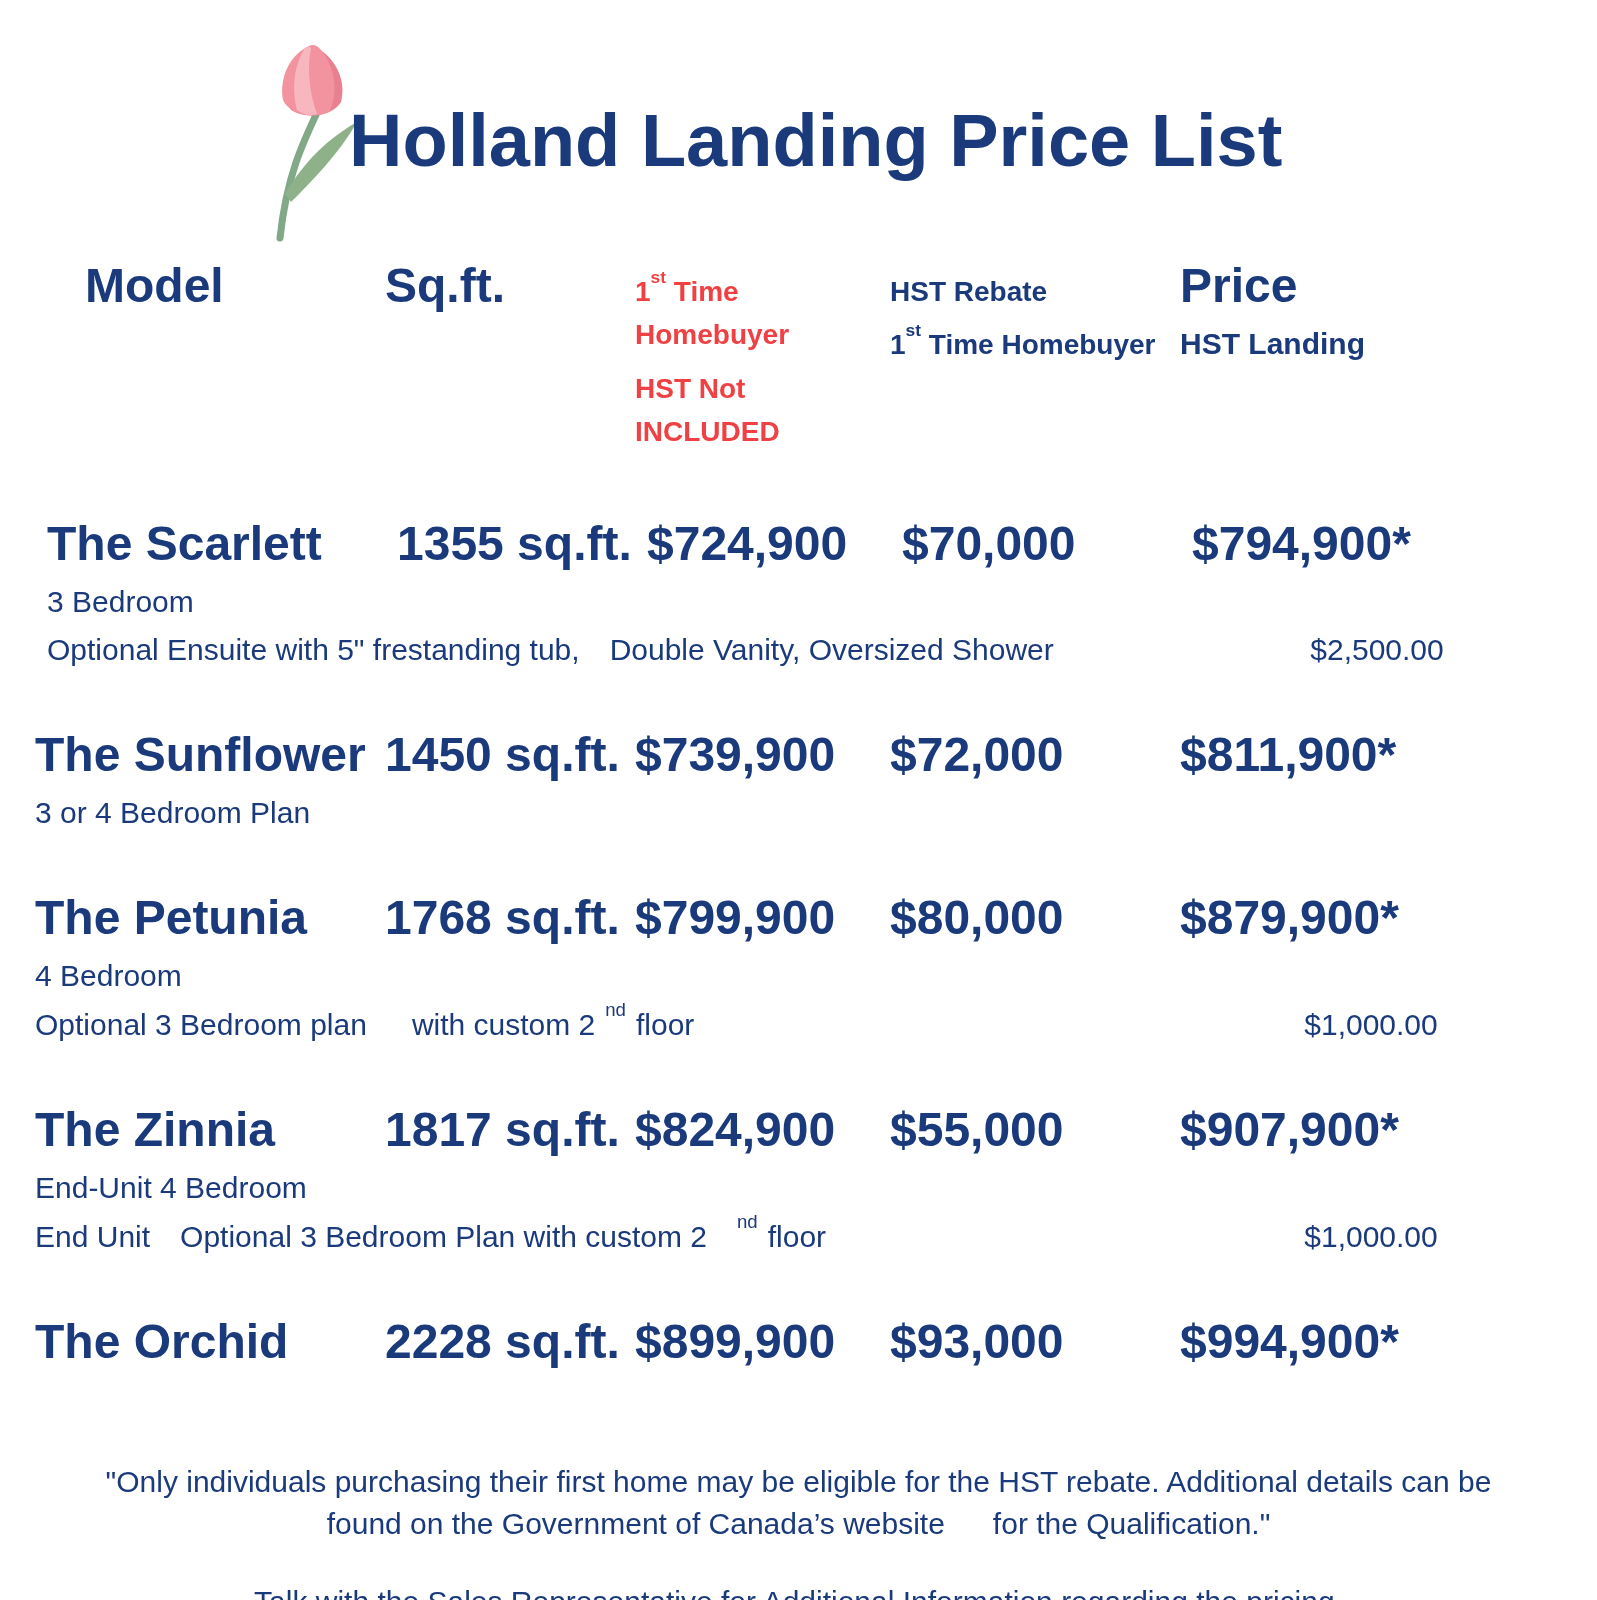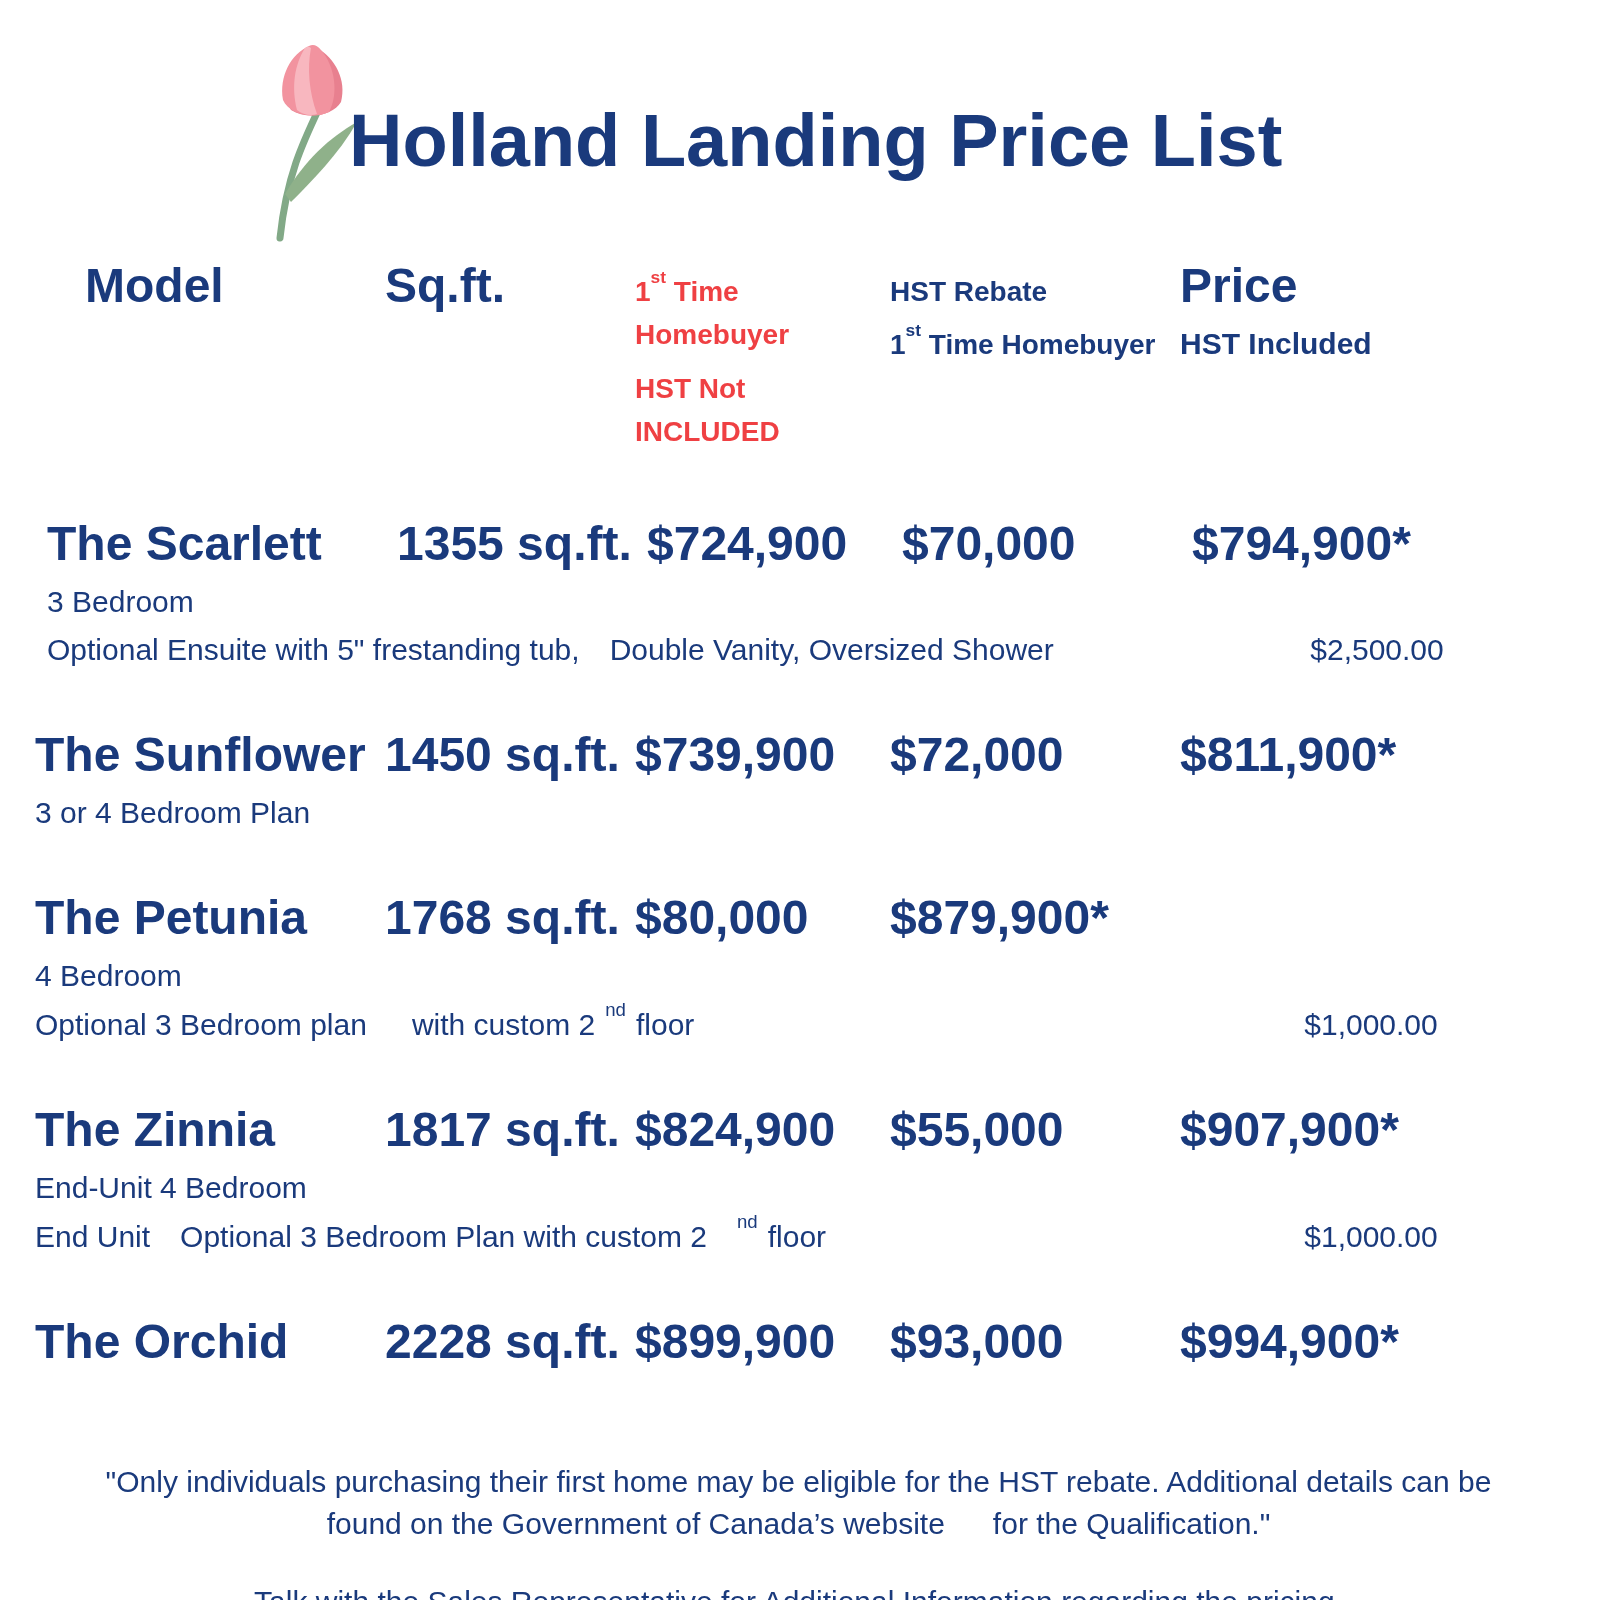--- a/index.html
+++ b/index.html
@@ -76,21 +76,21 @@
     <div class="redhead c">
       <span><span>1</span><sup class="s">st</sup><span> Time Homebuyer</span></span>
       <span class="sub2">HST Not INCLUDED</span>
     </div>
     <div class="bluehead c">
       <span>HST Rebate</span>
       <span class="sub2"><span>1</span><sup class="s">st</sup><span> Time Homebuyer</span></span>
     </div>
     <div class="big c pricehead">
       <span>Price</span>
-      <span class="sub2">HST Included</span>
+      <span class="sub2">HST Landing</span>
     </div>
   </div>
 
   <section class="model">
     <div class="row main">
       <div class="name">The Scarlett</div>
       <div class="c">1355 sq.ft.</div>
       <div class="c">$724,900</div>
       <div class="c">$70,000</div>
       <div class="c">$794,900*</div>
@@ -112,20 +112,21 @@
       <div class="c">$72,000</div>
       <div class="c">$811,900*</div>
     </div>
     <div class="subtitle">3 or 4 Bedroom Plan</div>
   </section>
 
   <section class="model">
     <div class="row main">
       <div class="name">The Petunia</div>
       <div class="c">1768 sq.ft.</div>
+      <div class="c">$799,900</div>
       <div class="c">$80,000</div>
       <div class="c">$879,900*</div>
     </div>
     <div class="subtitle">4 Bedroom</div>
     <div class="row option">
       <div class="optext">
         <span>Optional 3 Bedroom plan</span><span class="gap-lg">with custom 2</span><sup class="s gap-sm">nd</sup><span class="gap-sm">floor</span>
       </div>
       <div class="optprice">$1,000.00</div>
     </div>

